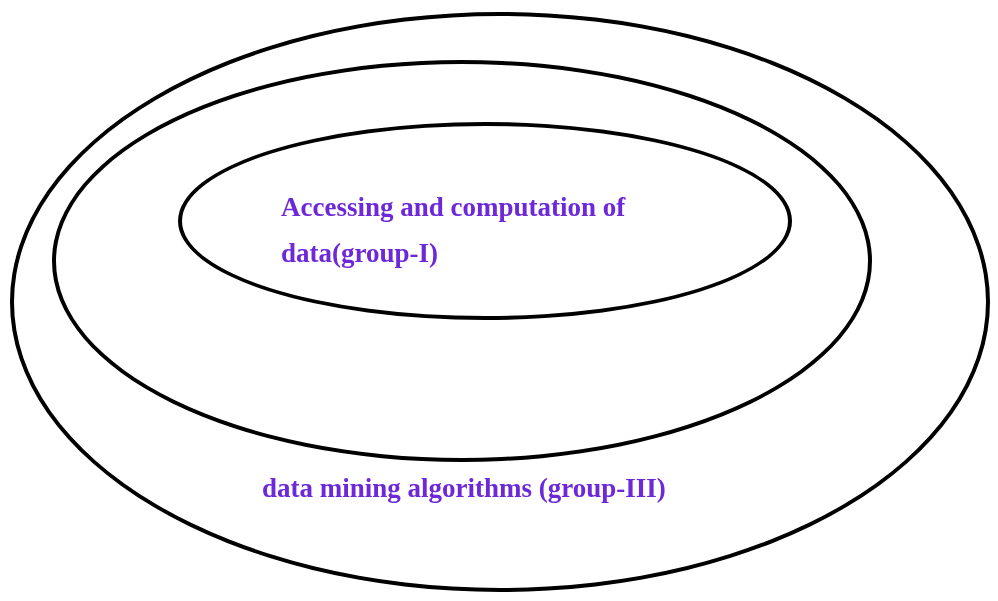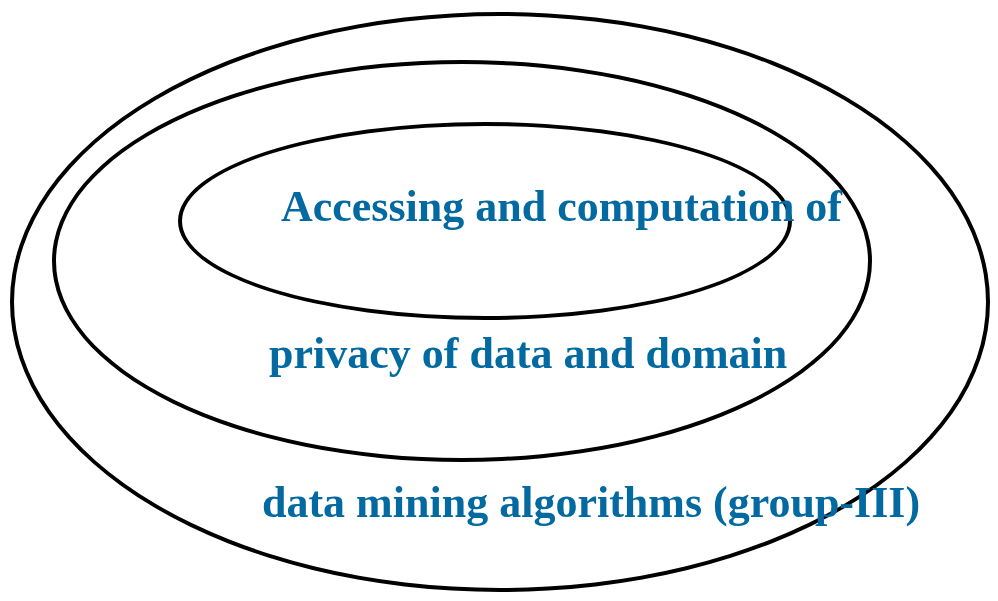--- a/index.html
+++ b/index.html
@@ -20,46 +20,46 @@
     box-sizing: border-box;
     border: 4px solid #000000;
     border-radius: 50%;
     background: transparent;
   }
   #ellipse-outer  { left: 10px;  top: 12px;  width: 980px; height: 580px; }
   #ellipse-middle { left: 52px;  top: 60px;  width: 820px; height: 402px; }
   #ellipse-inner  { left: 178px; top: 122px; width: 614px; height: 198px; }
   .label {
     position: absolute;
-    color: #0369a1;
+    color: #6d28d9;
     font-weight: bold;
-    font-size: 44px;
+    font-size: 27px;
     line-height: 46px;
     white-space: nowrap;
   }
   #label-inner  { left: 281px; top: 184px; }
   #label-middle { left: 269px; top: 331px; }
-  #label-outer  { left: 262px; top: 480px; }
+  #label-outer  { left: 262px; top: 465px; }
 </style>
 </head>
 <body>
 
 <div id="canvas">
 
   <div class="ellipse" id="ellipse-outer"></div>
 
   <div class="ellipse" id="ellipse-middle"></div>
 
   <div class="ellipse" id="ellipse-inner"></div>
 
   <div class="label" id="label-inner">
     <div>Accessing and computation of</div>
+    <div>data(group-I)</div>
   </div>
 
   <div class="label" id="label-middle">
-    <div>privacy of data and domain</div>
   </div>
 
   <div class="label" id="label-outer">
     <div>data mining algorithms (group-III)</div>
   </div>
 
 </div>
 
 </body></html>

